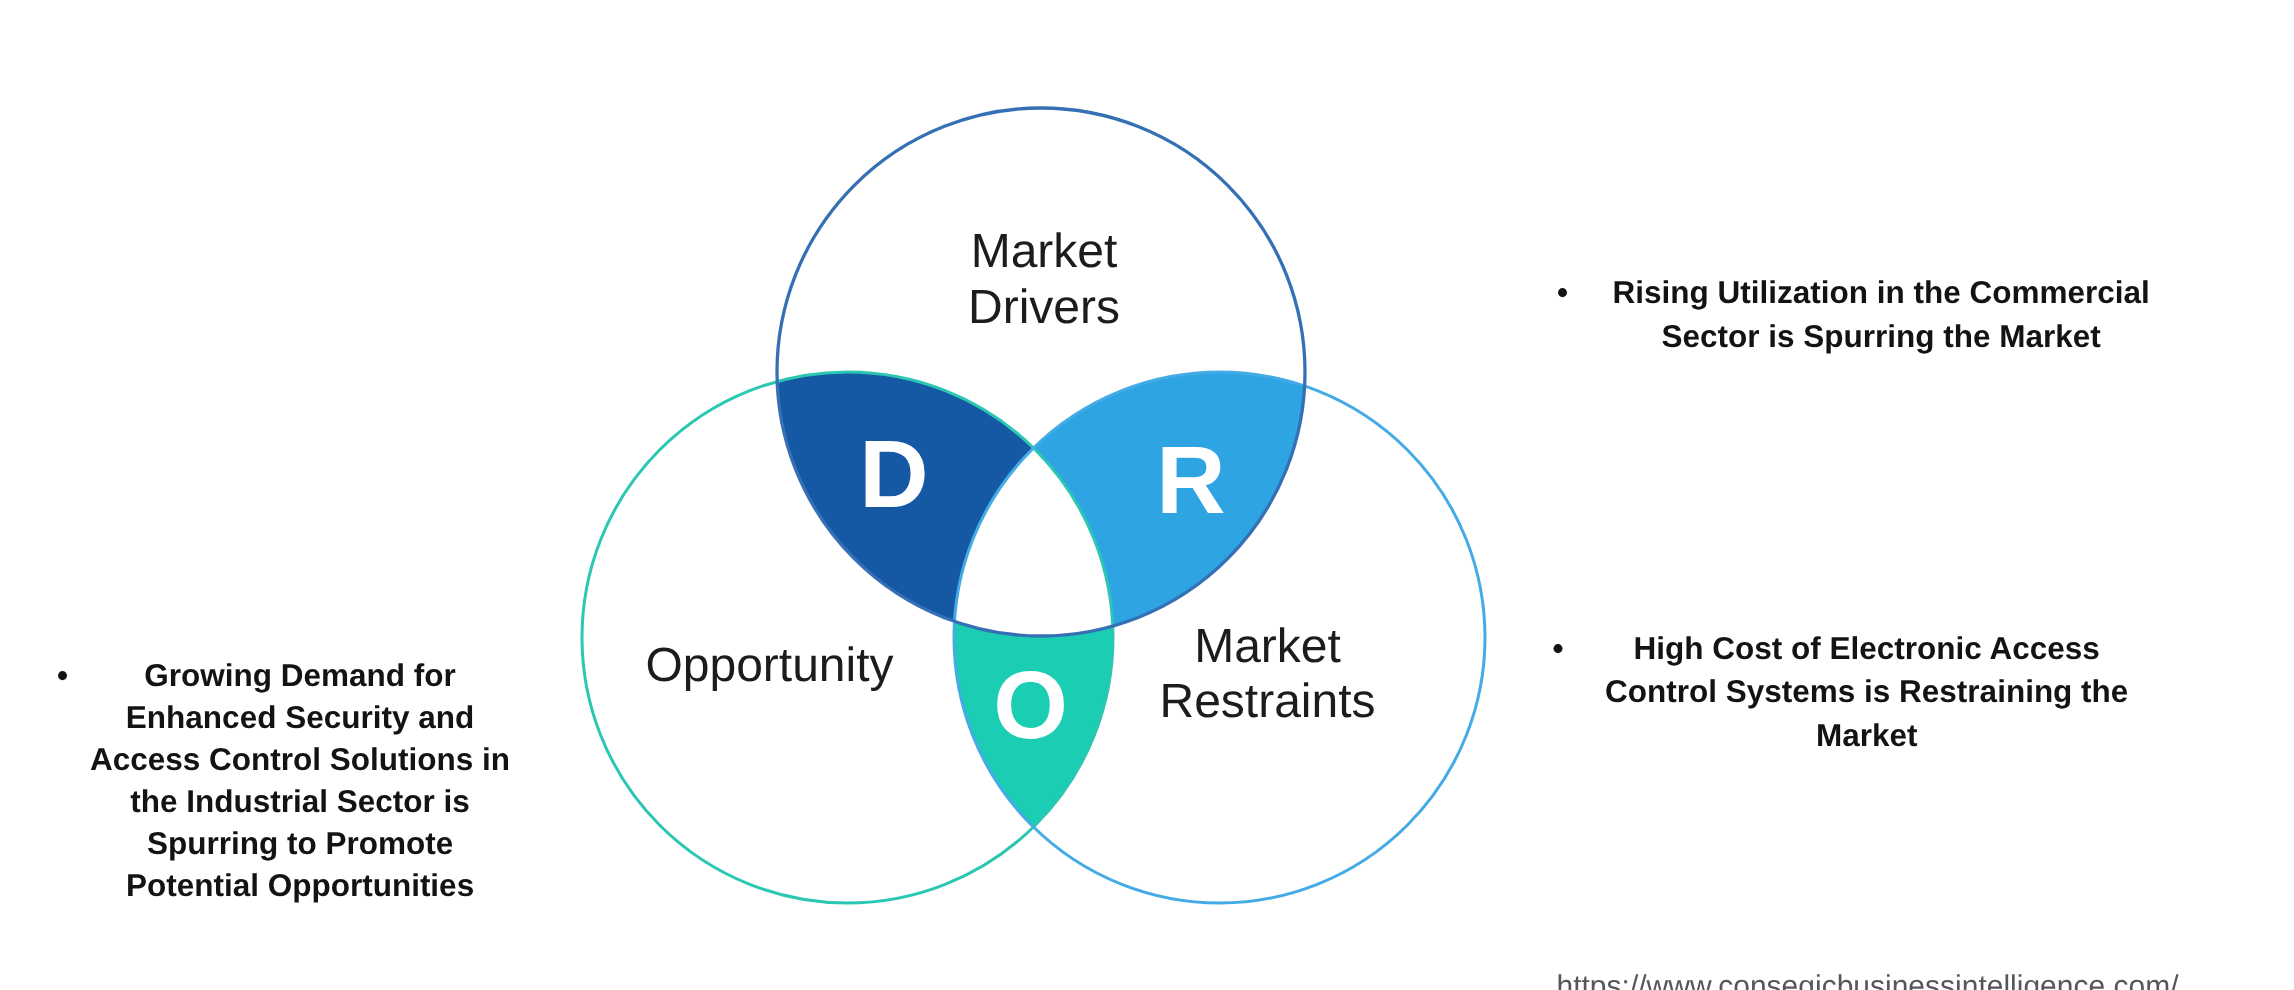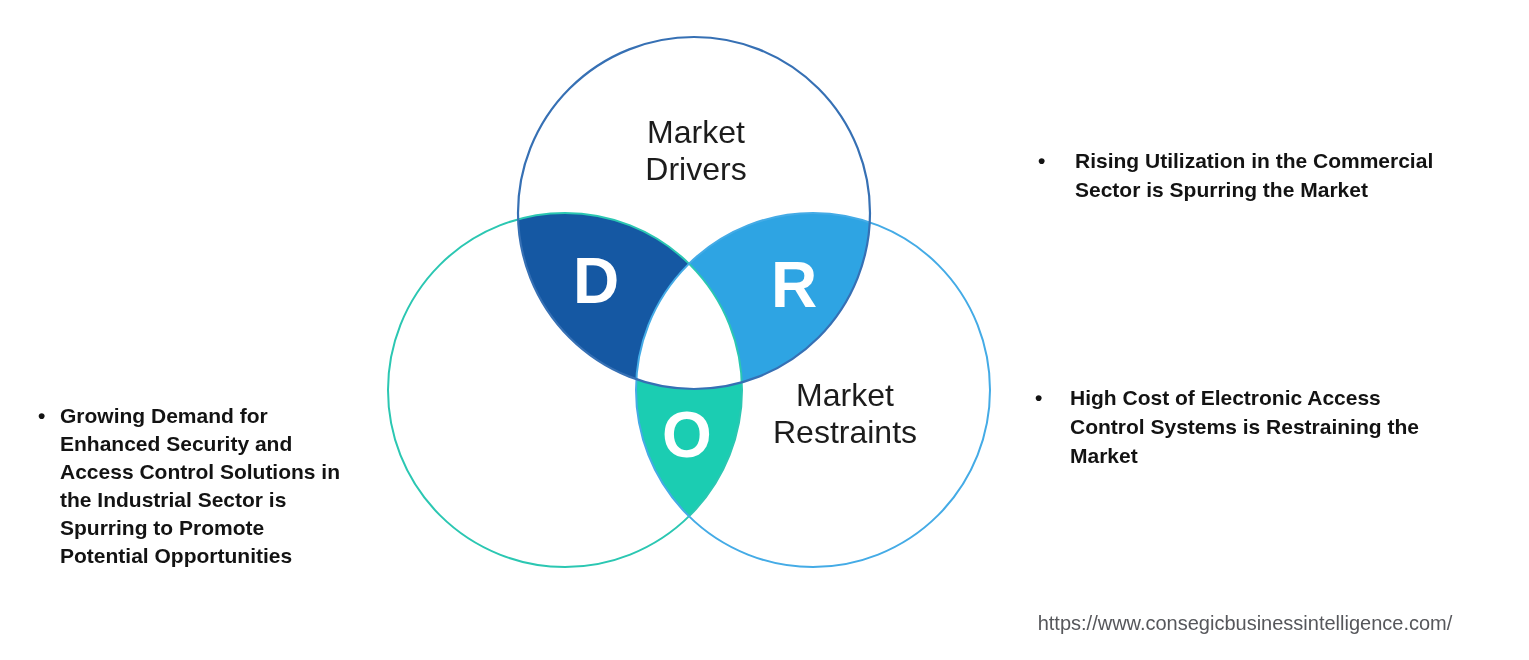--- a/index.html
+++ b/index.html
@@ -9,20 +9,21 @@
     width: 1529px;
     height: 660px;
     overflow: hidden;
     font-family: "Liberation Sans", sans-serif;
   }
   .canvas {
     position: relative;
     width: 1529px;
     height: 608px;
     background: #ffffff;
+    margin-top: 35px;
   }
   .venn-svg {
     position: absolute;
     left: 0;
     top: 0;
   }
   .circle-label {
     position: absolute;
     transform: translateX(-50%);
     text-align: center;
@@ -46,20 +47,21 @@
     align-items: flex-start;
     color: #131313;
     font-weight: 700;
   }
   .note .dot {
     flex-shrink: 0;
     font-weight: 700;
   }
   .note .note-text {
     white-space: pre-line;
+    text-align: center;
   }
   .note-left {
     left: 38px;
     top: 402px;
     font-size: 21px;
     line-height: 28px;
   }
   .note-left .dot { width: 22px; }
   .note-right-top {
     left: 1038px;
@@ -124,20 +126,21 @@
       </g>
     </g>
 
     <circle cx="565" cy="390" r="177" fill="none" stroke-width="2" stroke="#2BC7B2"></circle>
     <circle cx="813" cy="390" r="177" fill="none" stroke-width="2" stroke="#44ABE6"></circle>
     <circle cx="694" cy="213" r="176" fill="none" stroke-width="2.2" stroke="#3670B4"></circle>
   </svg>
 
   <div class="circle-label" style="left:696px; top:114px;">Market
 Drivers</div>
+  <div class="circle-label" style="left:513px; top:390px;">Opportunity</div>
   <div class="circle-label" style="left:845px; top:377px;">Market
 Restraints</div>
 
   <div class="lens-letter" style="left:596px; top:281px;">D</div>
   <div class="lens-letter" style="left:794px; top:285px;">R</div>
   <div class="lens-letter" style="left:687px; top:435px;">O</div>
 
   <div class="note note-left">
     <span class="dot">•</span>
     <div class="note-text">Growing Demand for

